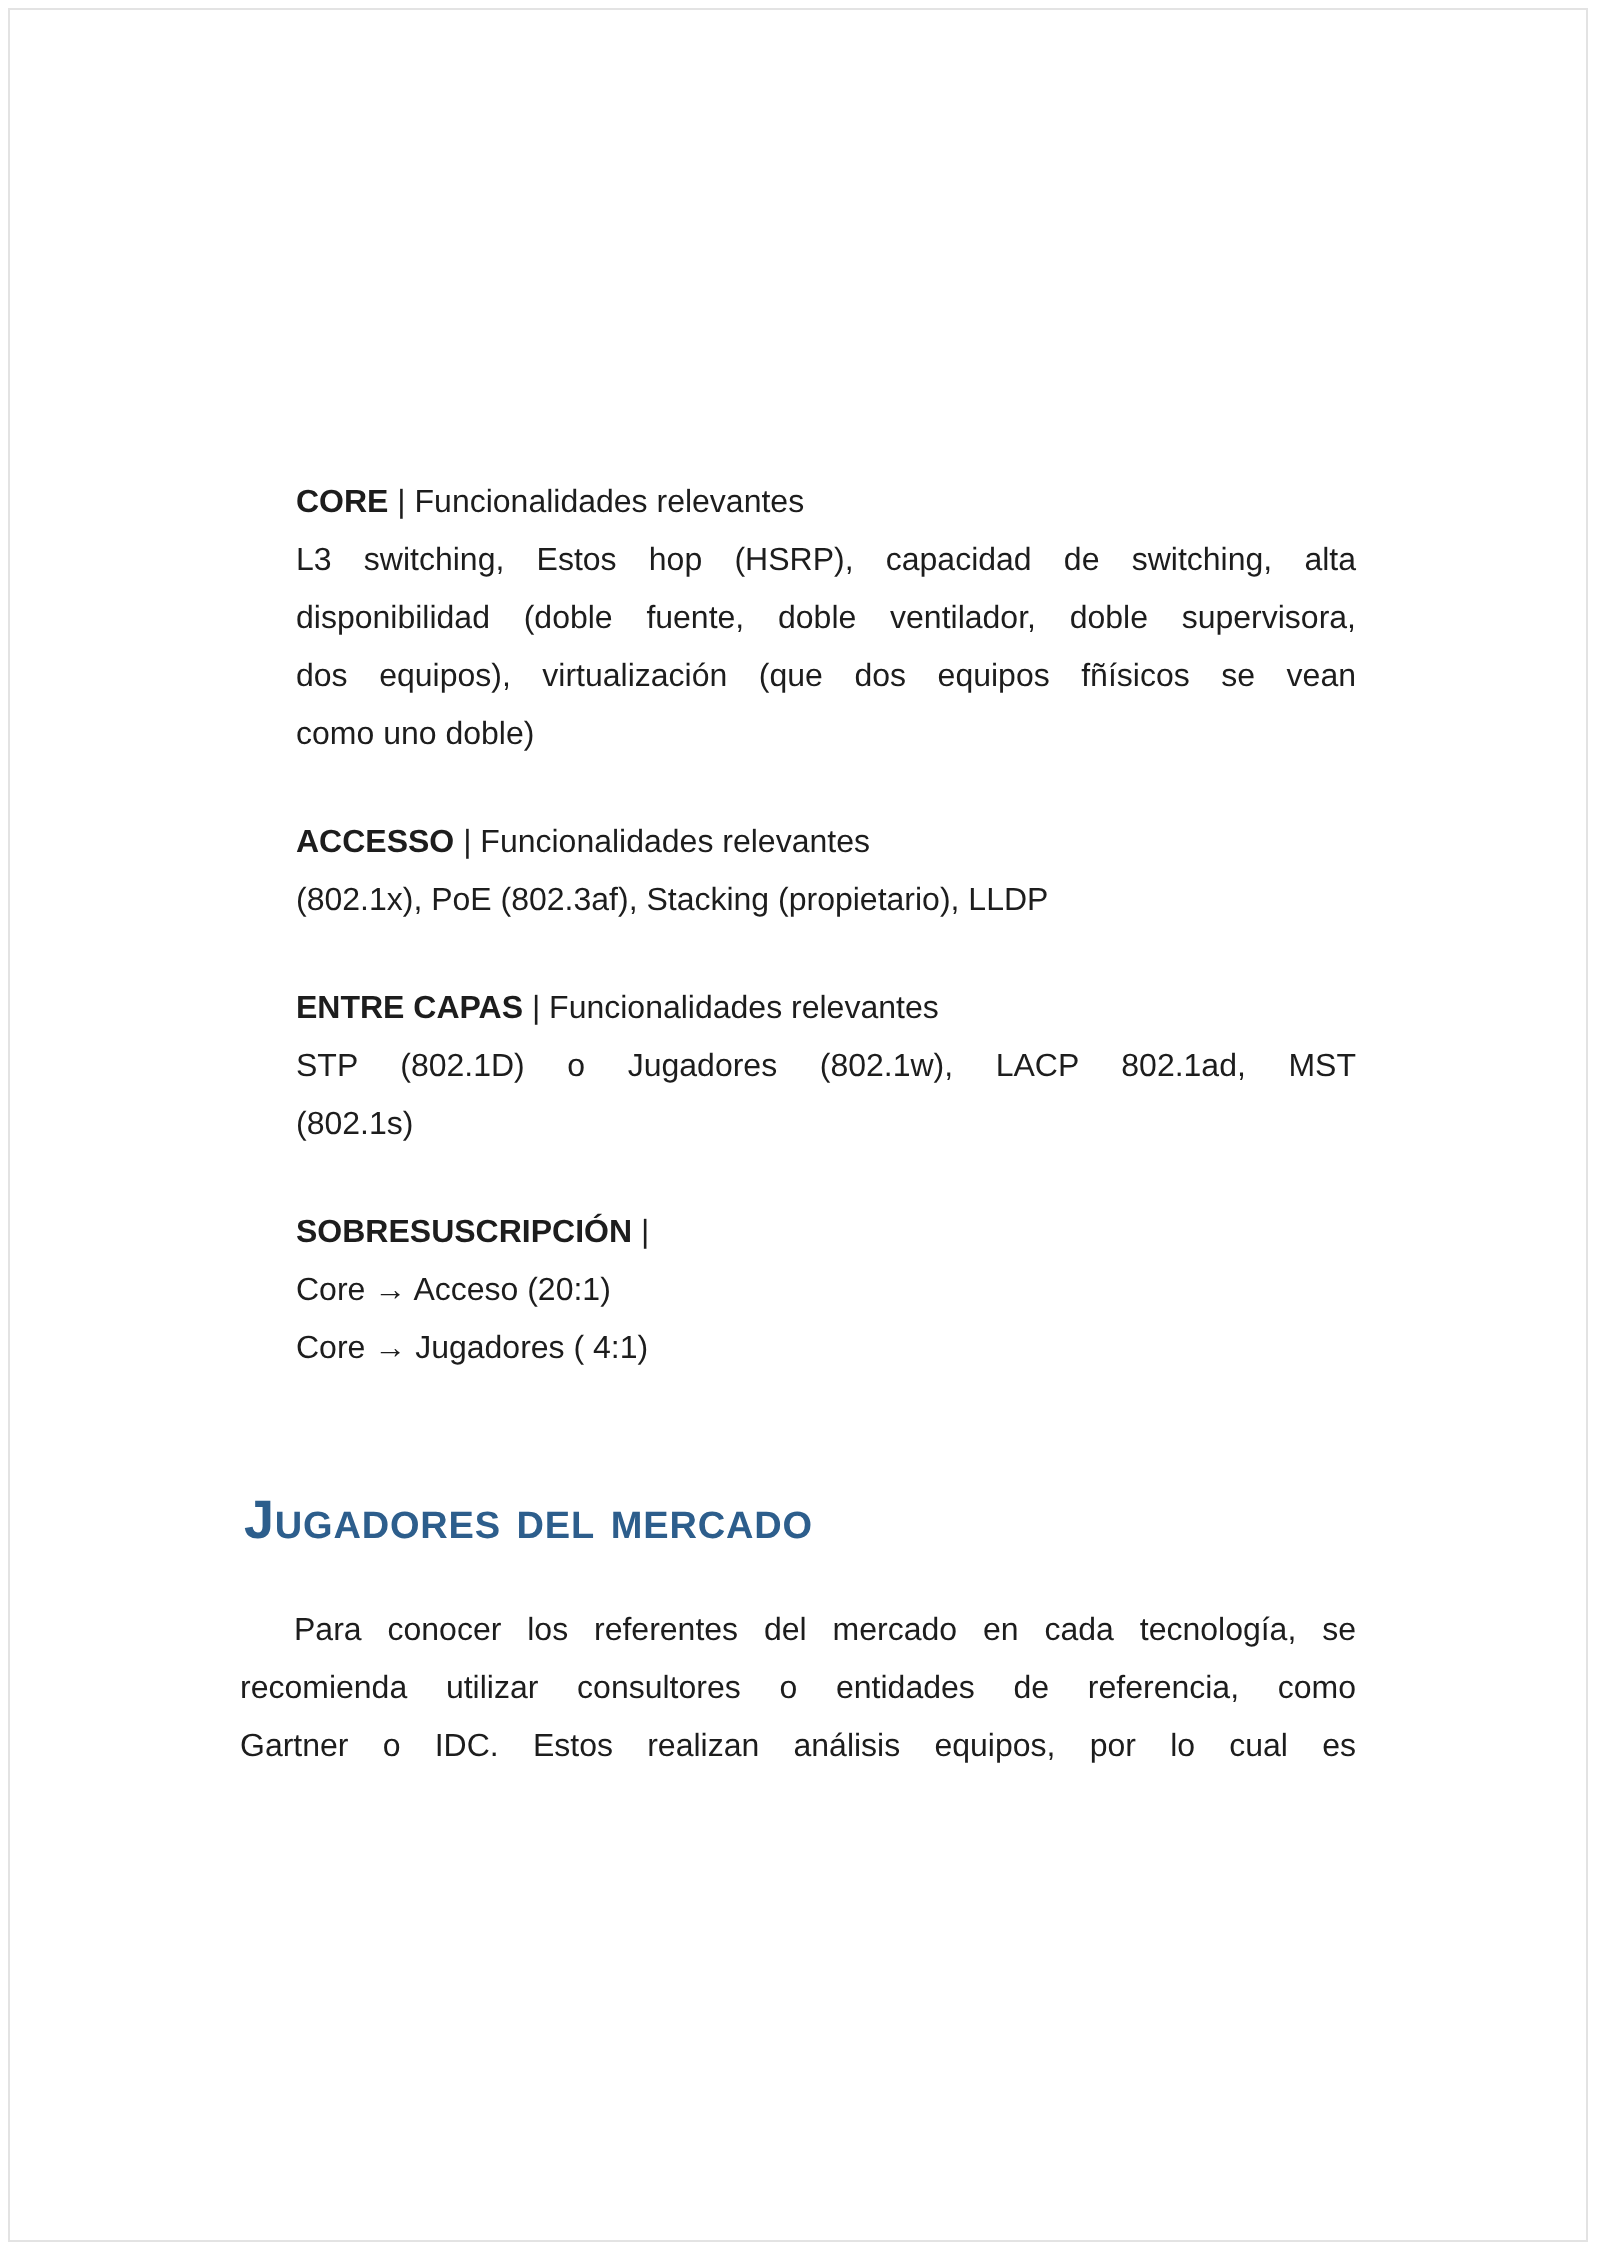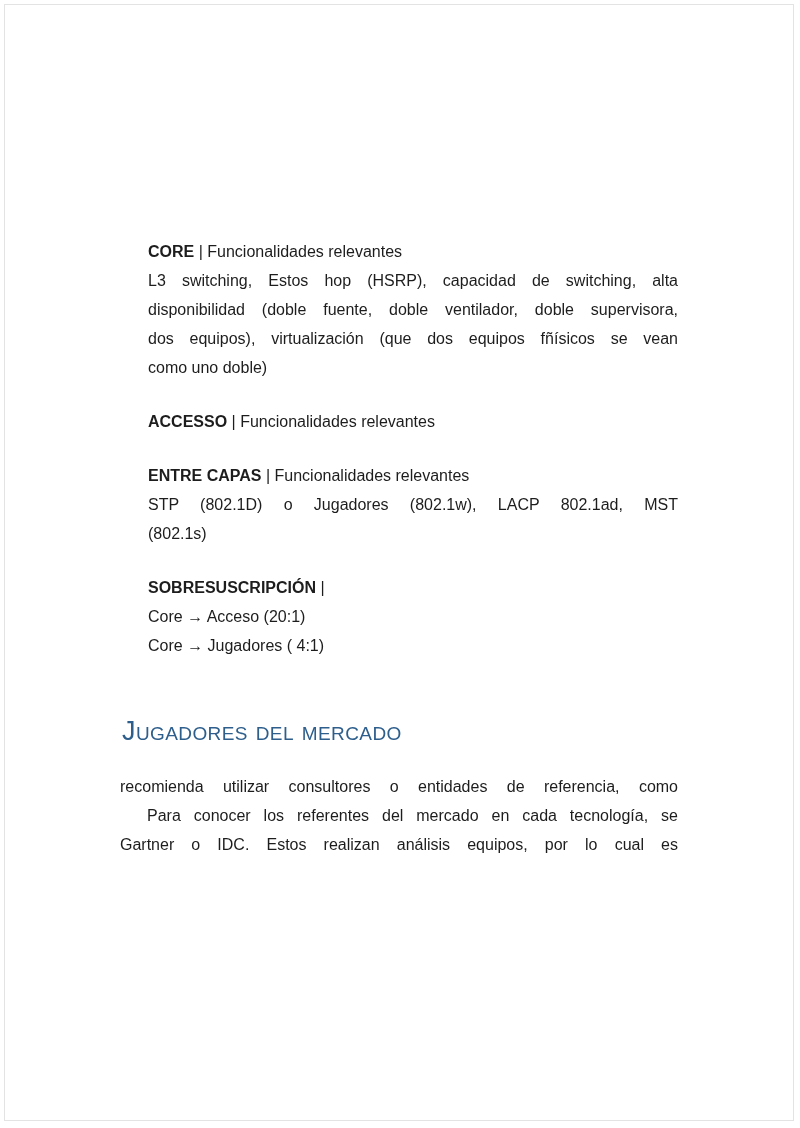--- a/index.html
+++ b/index.html
@@ -35,21 +35,21 @@
     text-align: justify;
     text-align-last: justify;
     -moz-text-align-last: justify;
   }
   .line { text-align: left; }
   .indent { text-indent: 27px; }
   .market {
     margin: 55px 0 0 2px;
     font-size: 27px;
     line-height: 32px;
-    font-weight: normal;
+    font-weight: bold;
     font-variant: small-caps;
     letter-spacing: 0.4px;
     color: #2d5e8c;
   }
   .para {
     margin-top: 25px;
     width: 558px;
     font-size: 16px;
     line-height: 29px;
   }
@@ -66,38 +66,39 @@
     <section class="spec">
       <div class="head line"><span class="t">CORE</span><span> | Funcionalidades relevantes</span></div>
       <div class="jline">L3 switching, Estos hop (HSRP), capacidad de switching, alta</div>
       <div class="jline">disponibilidad (doble fuente, doble ventilador, doble supervisora,</div>
       <div class="jline">dos equipos), virtualización (que dos equipos fñísicos se vean</div>
       <div class="line">como uno doble)</div>
     </section>
 
     <section class="spec">
       <div class="head line"><span class="t">ACCESSO</span><span> | Funcionalidades relevantes</span></div>
+      <div class="line">(802.1x), PoE (802.3af), Stacking (propietario), LLDP</div>
     </section>
 
     <section class="spec">
       <div class="head line"><span class="t">ENTRE CAPAS</span><span> | Funcionalidades relevantes</span></div>
       <div class="jline">STP (802.1D) o Jugadores (802.1w), LACP 802.1ad, MST</div>
       <div class="line">(802.1s)</div>
     </section>
 
 
     <section class="spec">
       <div class="head line"><span class="t">SOBRESUSCRIPCIÓN</span><span> |</span></div>
       <div class="line">Core → Acceso (20:1)</div>
       <div class="line">Core → Jugadores ( 4:1)</div>
     </section>
 
   </div>
 
   <h1 class="market">Jugadores del mercado</h1>
 
   <div class="para">
+    <div class="jline indent">Para conocer los referentes del mercado en cada tecnología, se</div>
     <div class="jline">recomienda utilizar consultores o entidades de referencia, como</div>
-    <div class="jline indent">Para conocer los referentes del mercado en cada tecnología, se</div>
     <div class="jline">Gartner o IDC. Estos realizan análisis equipos, por lo cual es</div>
   </div>
 
 </main>
 
 </body></html>

